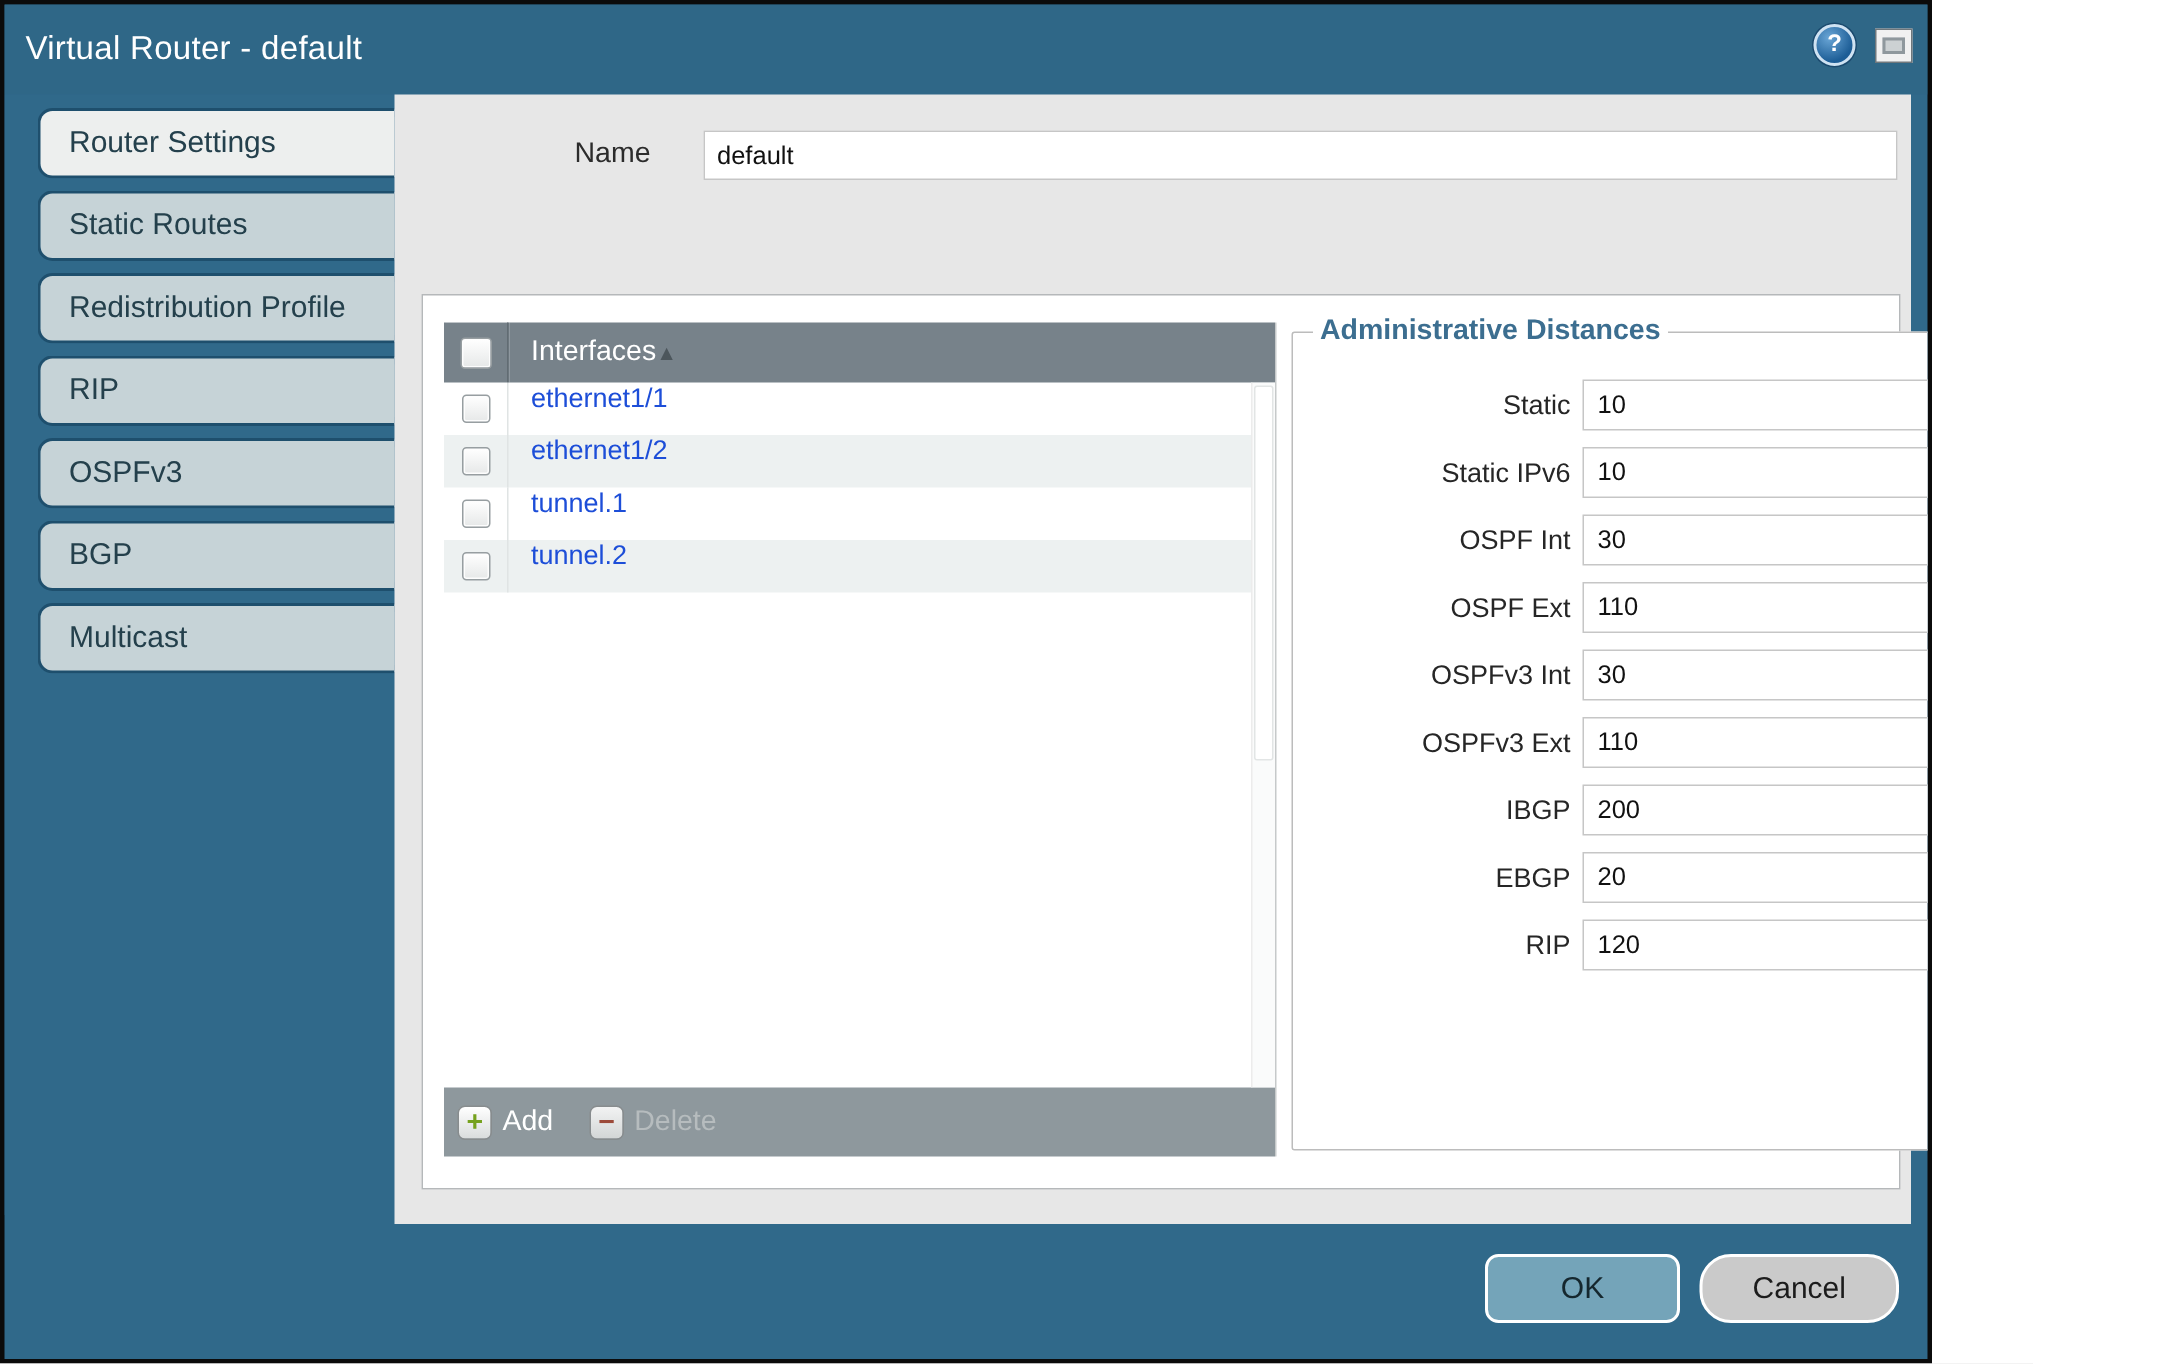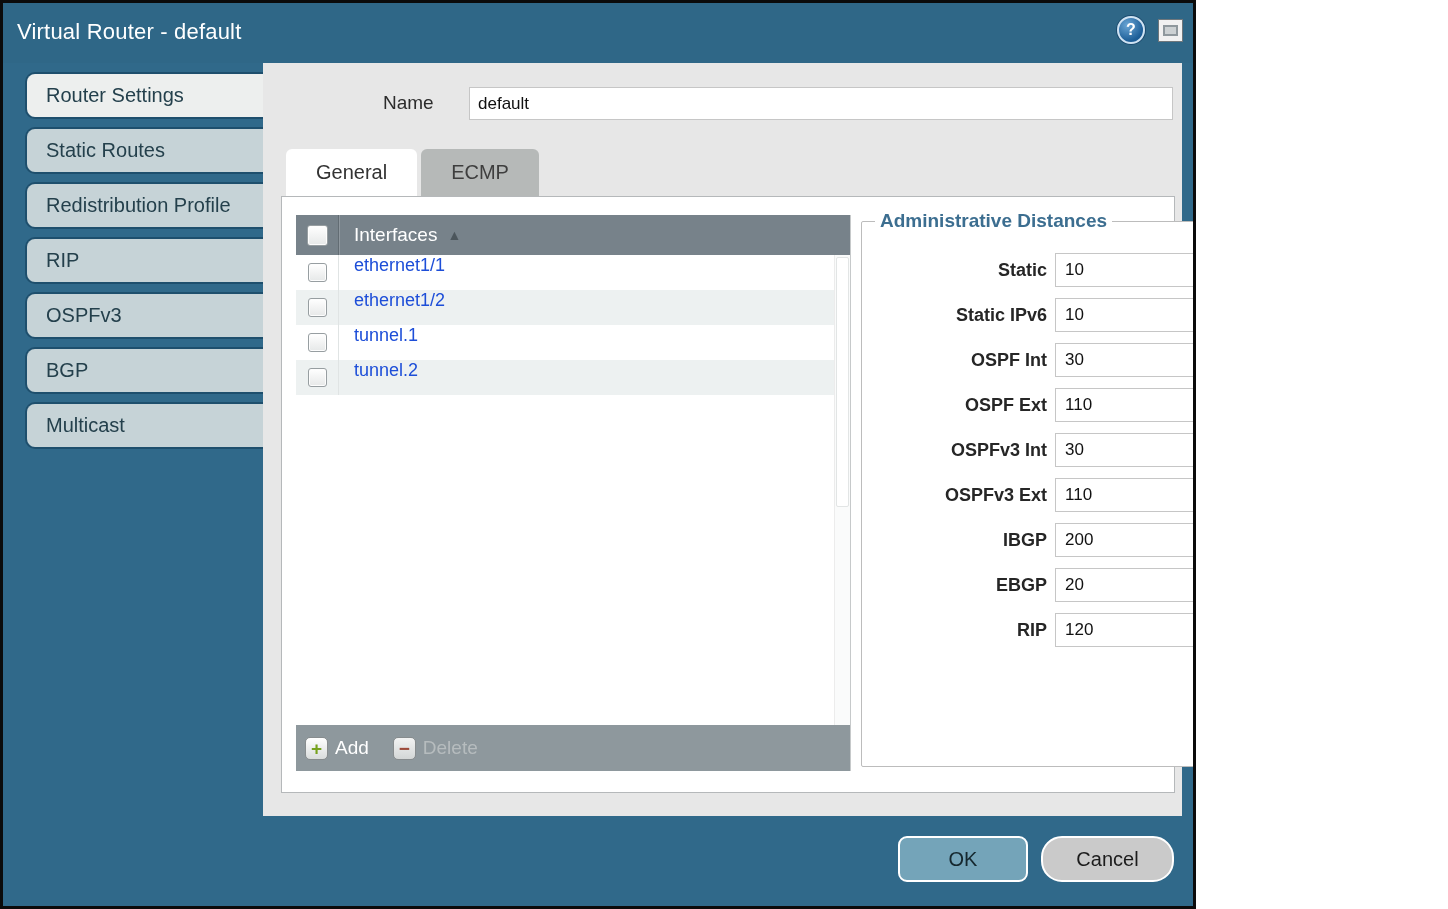--- a/index.html
+++ b/index.html
@@ -1,19 +1,19 @@
 <!DOCTYPE html>
 <html><head>
 <meta charset="utf-8">
 <style>
   * { margin:0; padding:0; box-sizing:border-box; }
   html,body { width:1448px; height:909px; }
   body { font-family:"Liberation Sans", sans-serif; }
 
-  .screen { position:relative; width:1196px; height:909px; background:#0b0b0b; }
+  .screen { position:relative; width:1288px; height:909px; background:#0b0b0b; }
   .dialog { position:absolute; left:3px; top:3px; right:3px; bottom:3px; background:#30698a; overflow:hidden; }
 
   
   .titlebar { position:absolute; left:0; top:0; width:100%; height:60px; background:#2f6787; }
   .title { position:absolute; left:14px; top:16px; color:#ffffff; font-size:22px; letter-spacing:.2px; }
   .title-icons { position:absolute; right:10px; top:13px; display:flex; gap:13px; align-items:center; }
   .help-btn { width:28px; height:28px; border-radius:50%;
               background:radial-gradient(circle at 35% 30%, #6aa6d6, #1c5d96 70%);
               border:2px solid #cfe2f2; box-shadow:0 0 0 1px #1c4a6e;
               color:#fff; font-weight:bold; font-size:16px; text-align:center; line-height:24px; cursor:pointer; }
@@ -48,21 +48,21 @@
 
   
   .iface-table { position:absolute; left:14px; top:18px; width:555px; height:556px; background:#fff;
                  border-right:1px solid #c6c9ca; display:flex; flex-direction:column; }
   .iface-header { height:40px; background:#77828a; display:flex; align-items:center; flex:0 0 40px; }
   .hdr-cb-cell { width:43px; display:flex; justify-content:center; align-items:center; align-self:stretch;
                  border-right:1px solid #626c73; box-shadow:1px 0 0 rgba(255,255,255,.18); }
   .cb { width:20px; height:20px; border:1px solid #979ea1; border-radius:3px;
         background:linear-gradient(#ffffff,#e6e8e8); box-shadow:inset 0 0 0 1px #fdfdfd; cursor:pointer; }
   .iface-header .cb { width:21px; height:21px; }
-  .hdr-label { color:#fff; font-size:19px; margin-left:15px; cursor:pointer; display:flex; align-items:center; gap:10px; }
+  .hdr-label { color:#fff; font-size:19px; margin-left:15px; cursor:pointer; display:flex; align-items:center; }
   .sort-arrow { color:#4c565c; font-size:14px; }
   .iface-body { flex:1 1 auto; position:relative; overflow:hidden; }
   .iface-row { height:35px; display:flex; align-items:flex-start; font-size:18px; color:#1d4ed8; }
   .iface-row.alt { background:#edf1f1; }
   .row-cb-cell { width:43px; display:flex; justify-content:center; align-items:center; align-self:stretch; border-right:1px solid #e0e4e4; }
   .row-label { margin-left:15px; }
   .scrolltrack { position:absolute; top:0; right:0; width:16px; bottom:0; background:#fafbfb; border-left:1px solid #ececec; }
   .scrollthumb { position:absolute; top:2px; left:1px; right:1px; height:250px; background:#ffffff; border:1px solid #e2e5e5; border-radius:2px; }
   .iface-footer { height:46px; flex:0 0 46px; background:#8e989d; display:flex; align-items:center; padding-left:9px; gap:24px; }
   .tool-btn { display:flex; align-items:center; gap:7px; cursor:pointer; background:none; border:none; font-family:"Liberation Sans", sans-serif; }
@@ -73,21 +73,21 @@
   .tool-icon.minus { color:#9c4a3a; background:linear-gradient(#f2f3f3,#d3d6d6); }
   .tool-label { font-size:19px; color:#ffffff; }
   .tool-btn.disabled { cursor:default; }
   .tool-btn.disabled .tool-label { color:#b6bcbe; }
 
   
   .admin-fs { position:absolute; left:579px; top:13px; width:550px; height:557px;
               border:1px solid #bcbcbc; border-radius:2px; padding:21px 12px 0 10px; background:#fff; }
   .admin-fs legend { font-size:19px; font-weight:bold; color:#3c6e90; padding:0 5px; margin-left:3px; }
   .fs-row { display:flex; align-items:center; height:34px; margin-bottom:11px; }
-  .fs-label { flex:1 1 auto; text-align:right; font-size:18px; color:#262626; padding-right:8px; white-space:nowrap;font-weight:bold; }
+  .fs-label { flex:1 1 auto; text-align:right; font-size:18px; color:#262626; padding-right:8px; white-space:nowrap; }
   .fs-input { width:343px; height:34px; border:1px solid #c6c6c6; background:#fff; font-size:17px; color:#111;
               padding:0 9px; font-family:"Liberation Sans", sans-serif; }
 
   
   .dlg-buttons { position:absolute; right:19px; bottom:24px; display:flex; gap:13px; }
   .btn { height:46px; border-radius:9px; border:2px solid #ffffff; font-size:20px; color:#15272e;
          cursor:pointer; font-family:"Liberation Sans", sans-serif; }
   .btn-ok { width:130px; background:#74a4b9; }
   .btn-cancel { width:133px; background:#cacaca; color:#1c1c1c;border-radius:21px; }
 </style>
@@ -117,24 +117,20 @@
         <div class="side-tab">Multicast</div>
       </div>
 
     <div class="content">
 
       <div class="name-row">
         <div class="lbl-name">Name</div>
         <input class="name-input" type="text" value="default" style="">
       </div>
 
-      <div class="tabs" id="tabs">
-          <div class="tab active">General</div>
-          <div class="tab inactive">ECMP</div>
-        </div>
 
       <div class="panel">
 
         <div class="iface-table">
           <div class="iface-header">
             <div class="hdr-cb-cell">
               <div class="cb"></div>
             </div>
             <div class="hdr-label">
               <span>Interfaces</span>

